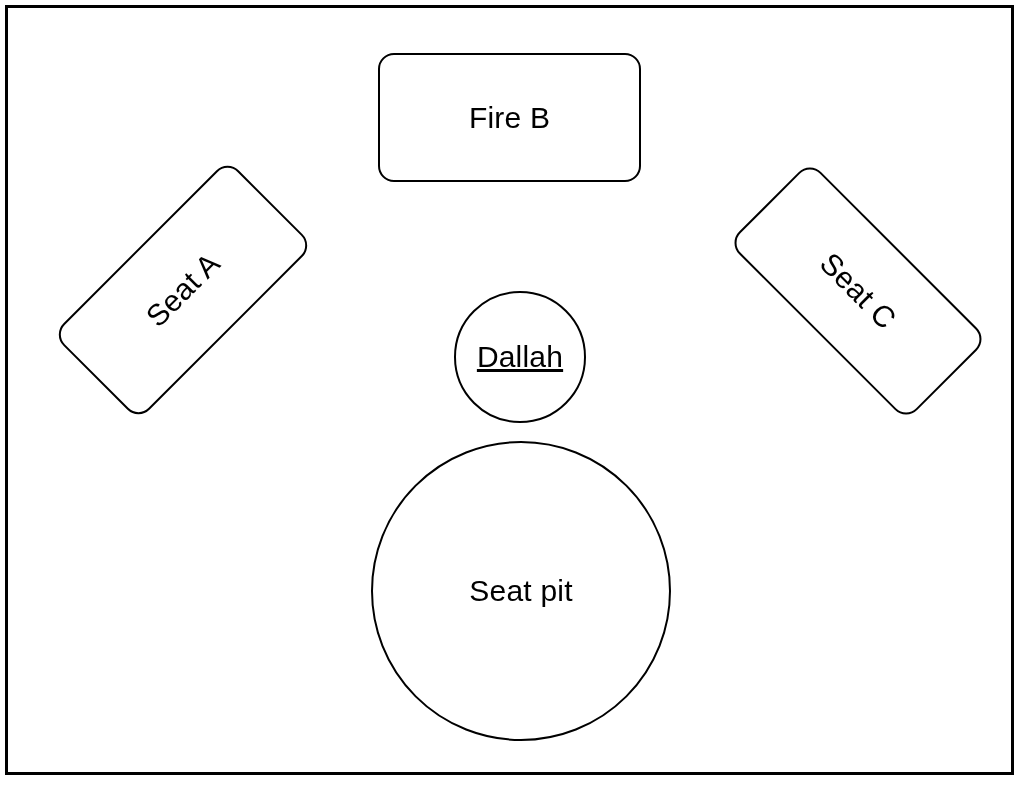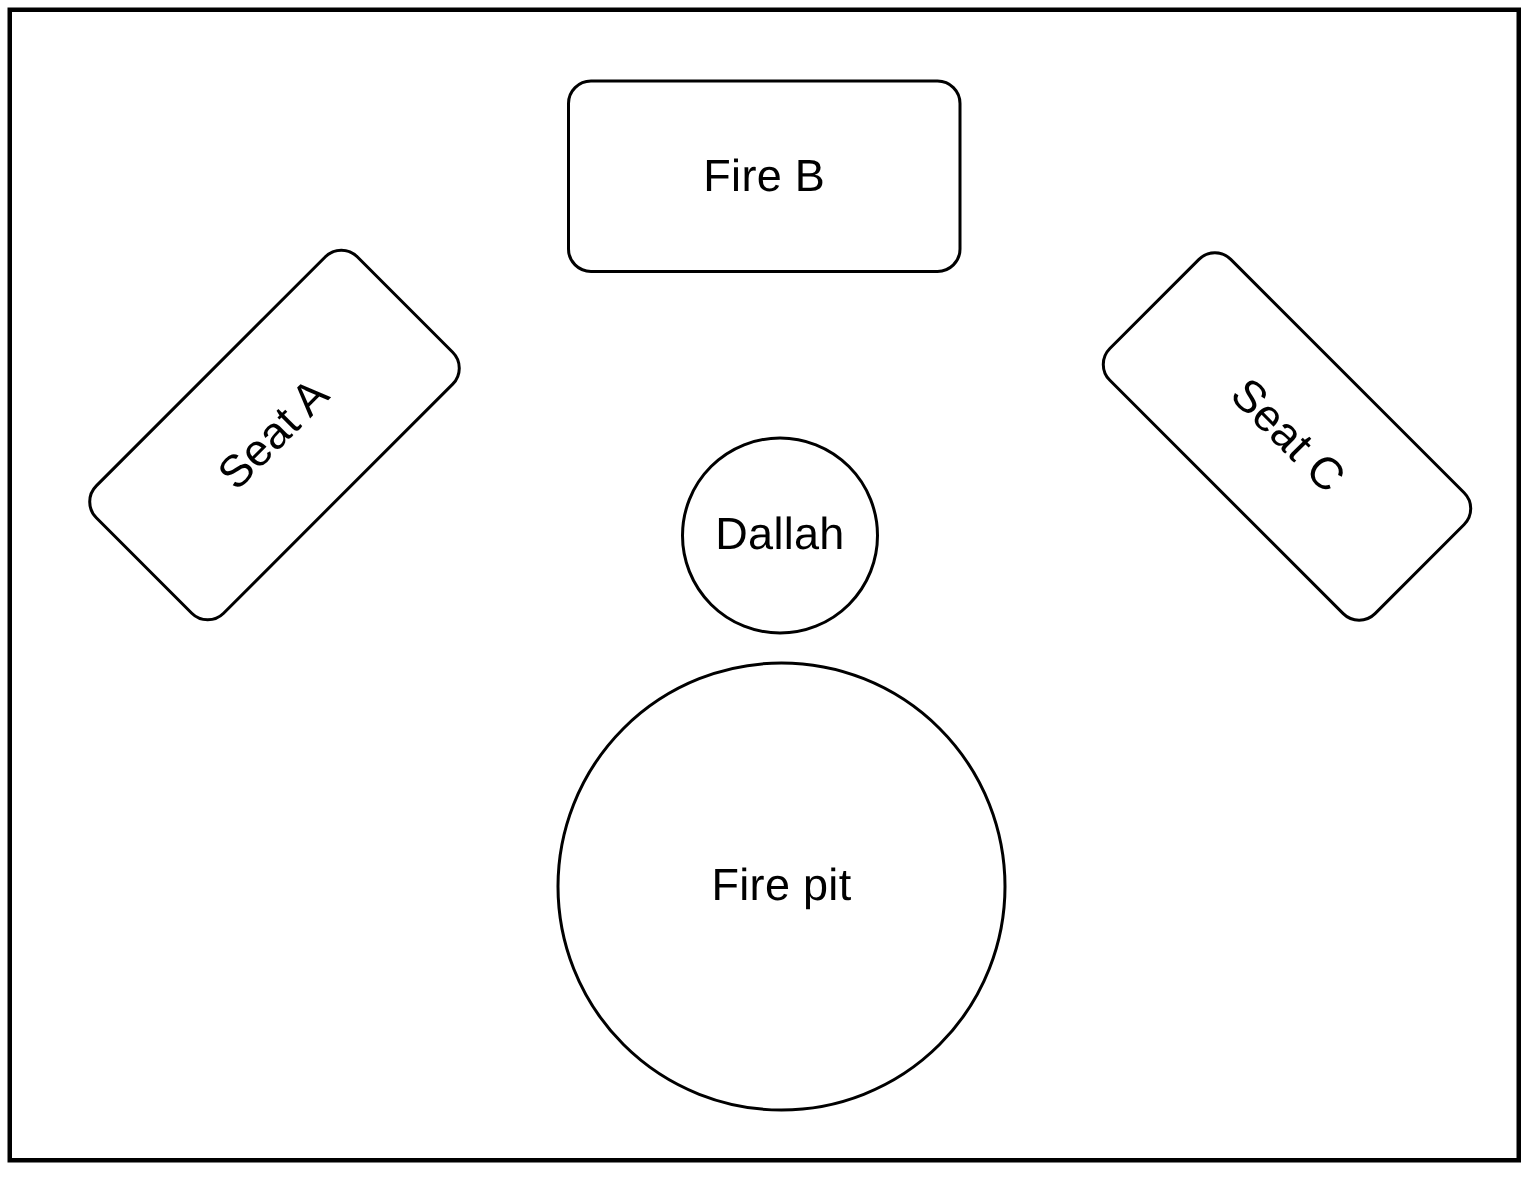--- a/index.html
+++ b/index.html
@@ -89,20 +89,21 @@
     height: 116px;
     transform: rotate(45deg);
   }
 
   
   #dallah {
     left: 446px;
     top: 283px;
     width: 132px;
     height: 132px;
+    text-decoration: underline;
   }
 
   
   #fire-pit {
     left: 363px;
     top: 433px;
     width: 300px;
     height: 300px;
   }
 </style>
@@ -123,17 +124,17 @@
 
     <div class="shape shape-rect" id="seat-c">
       <span class="shape-label">Seat C</span>
     </div>
 
     <div class="shape shape-circle" id="dallah">
       <span class="shape-label">Dallah</span>
     </div>
 
     <div class="shape shape-circle" id="fire-pit">
-      <span class="shape-label">Fire pit</span>
+      <span class="shape-label">Seat pit</span>
     </div>
 
   </div>
 </div>
 
 </body></html>

